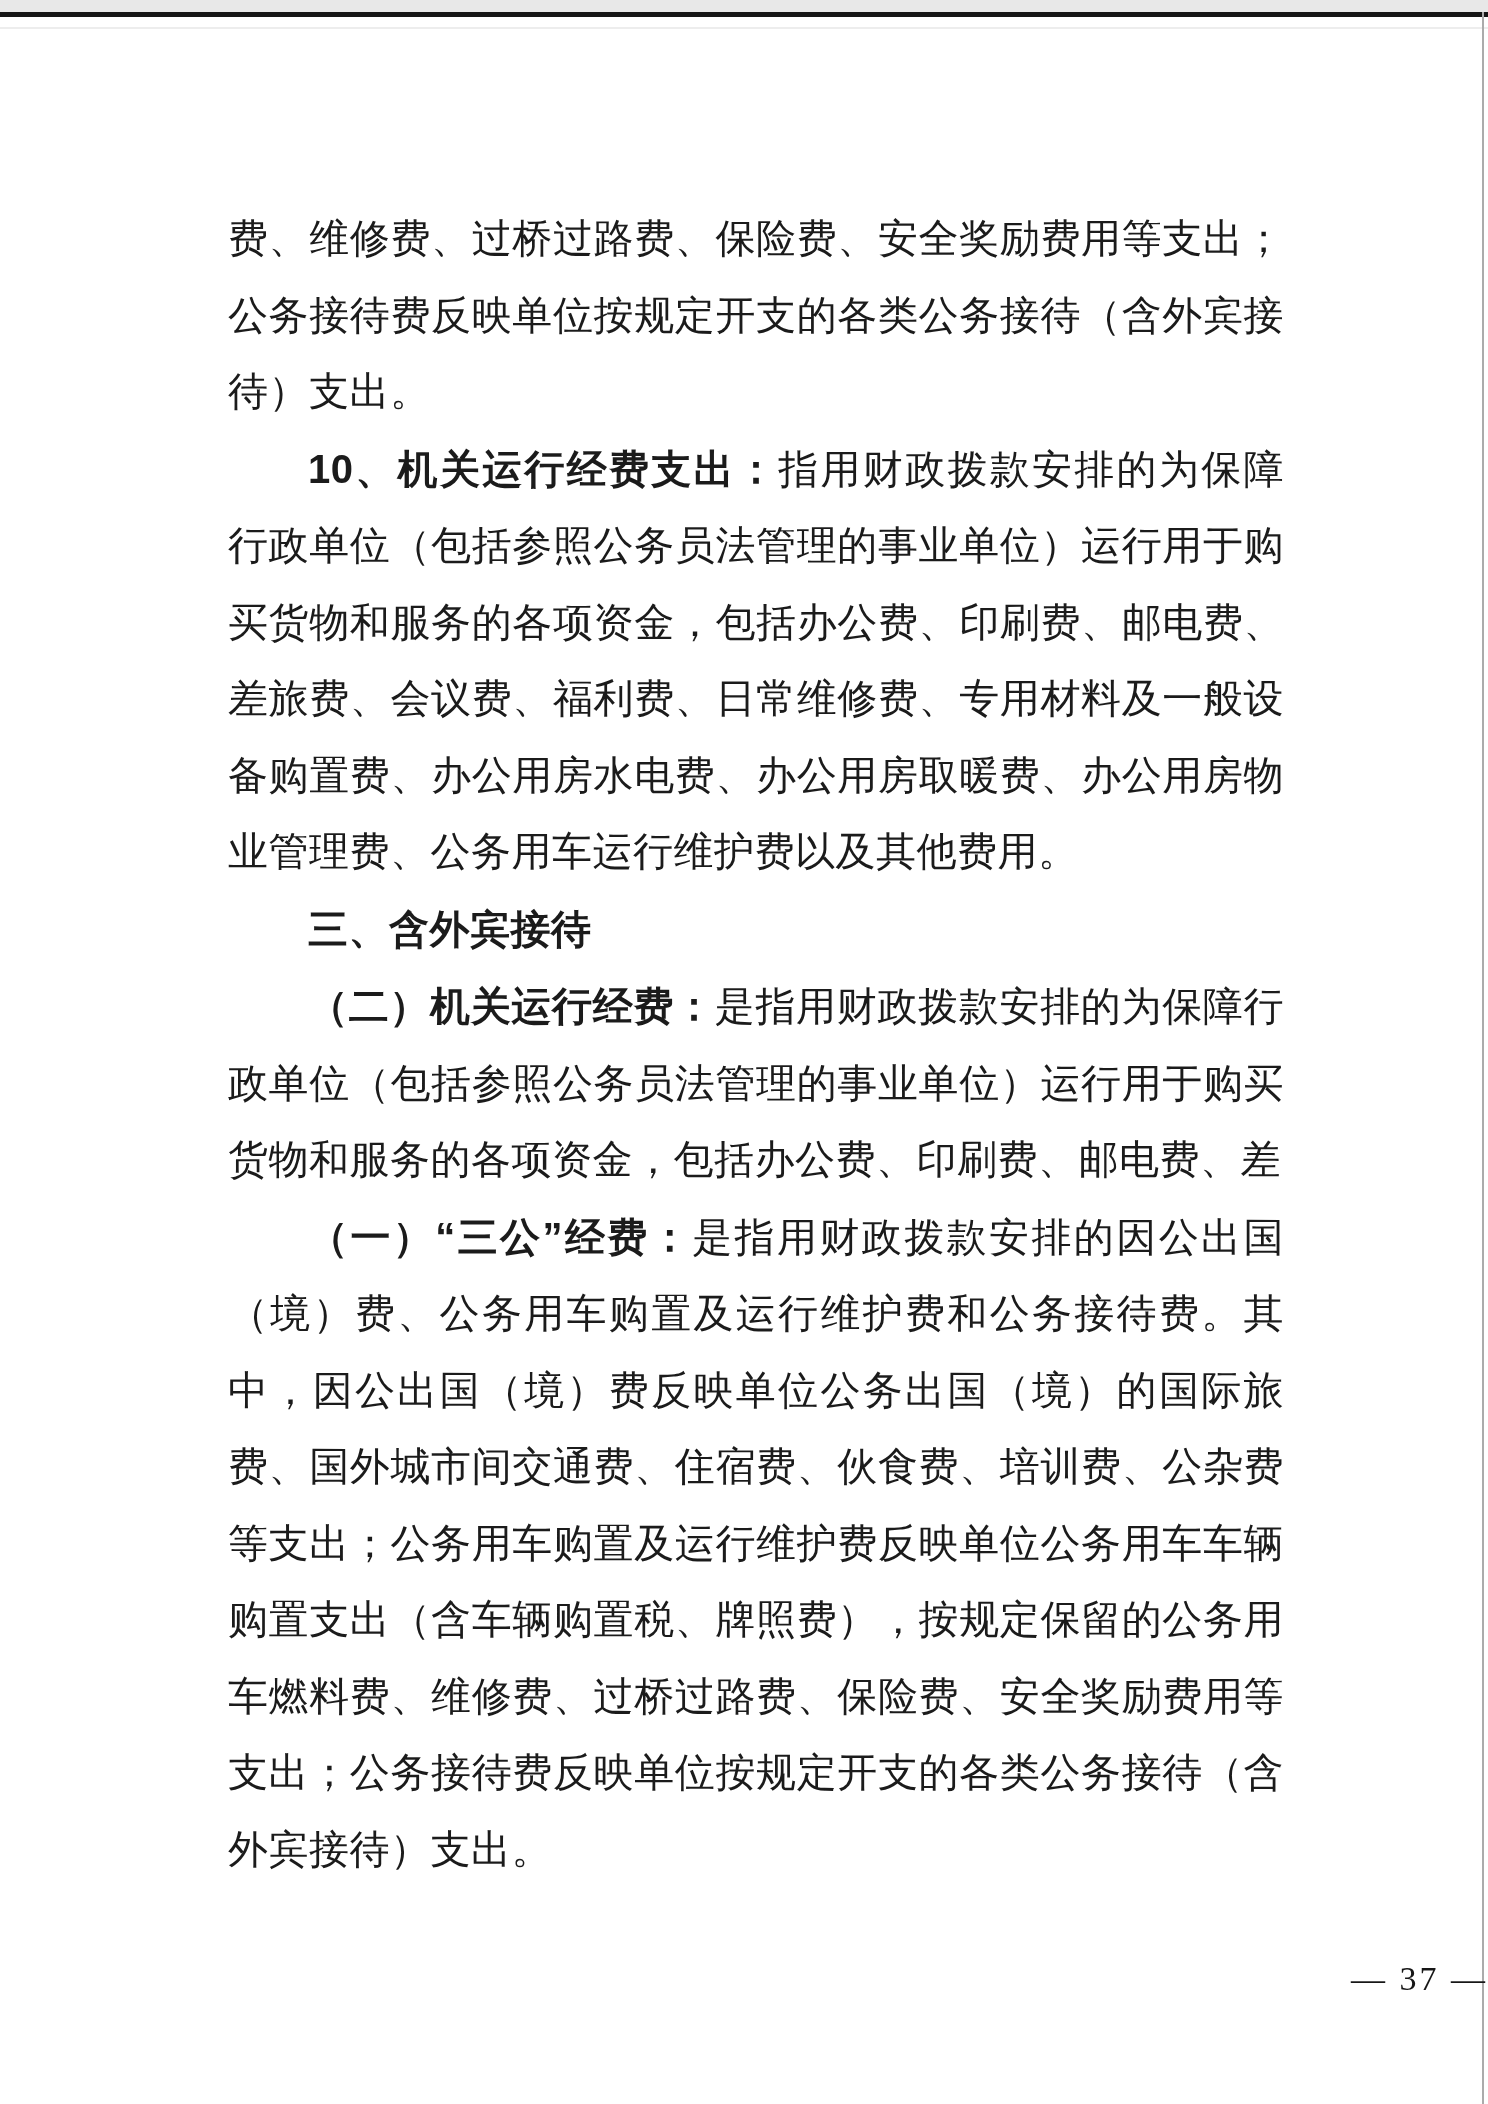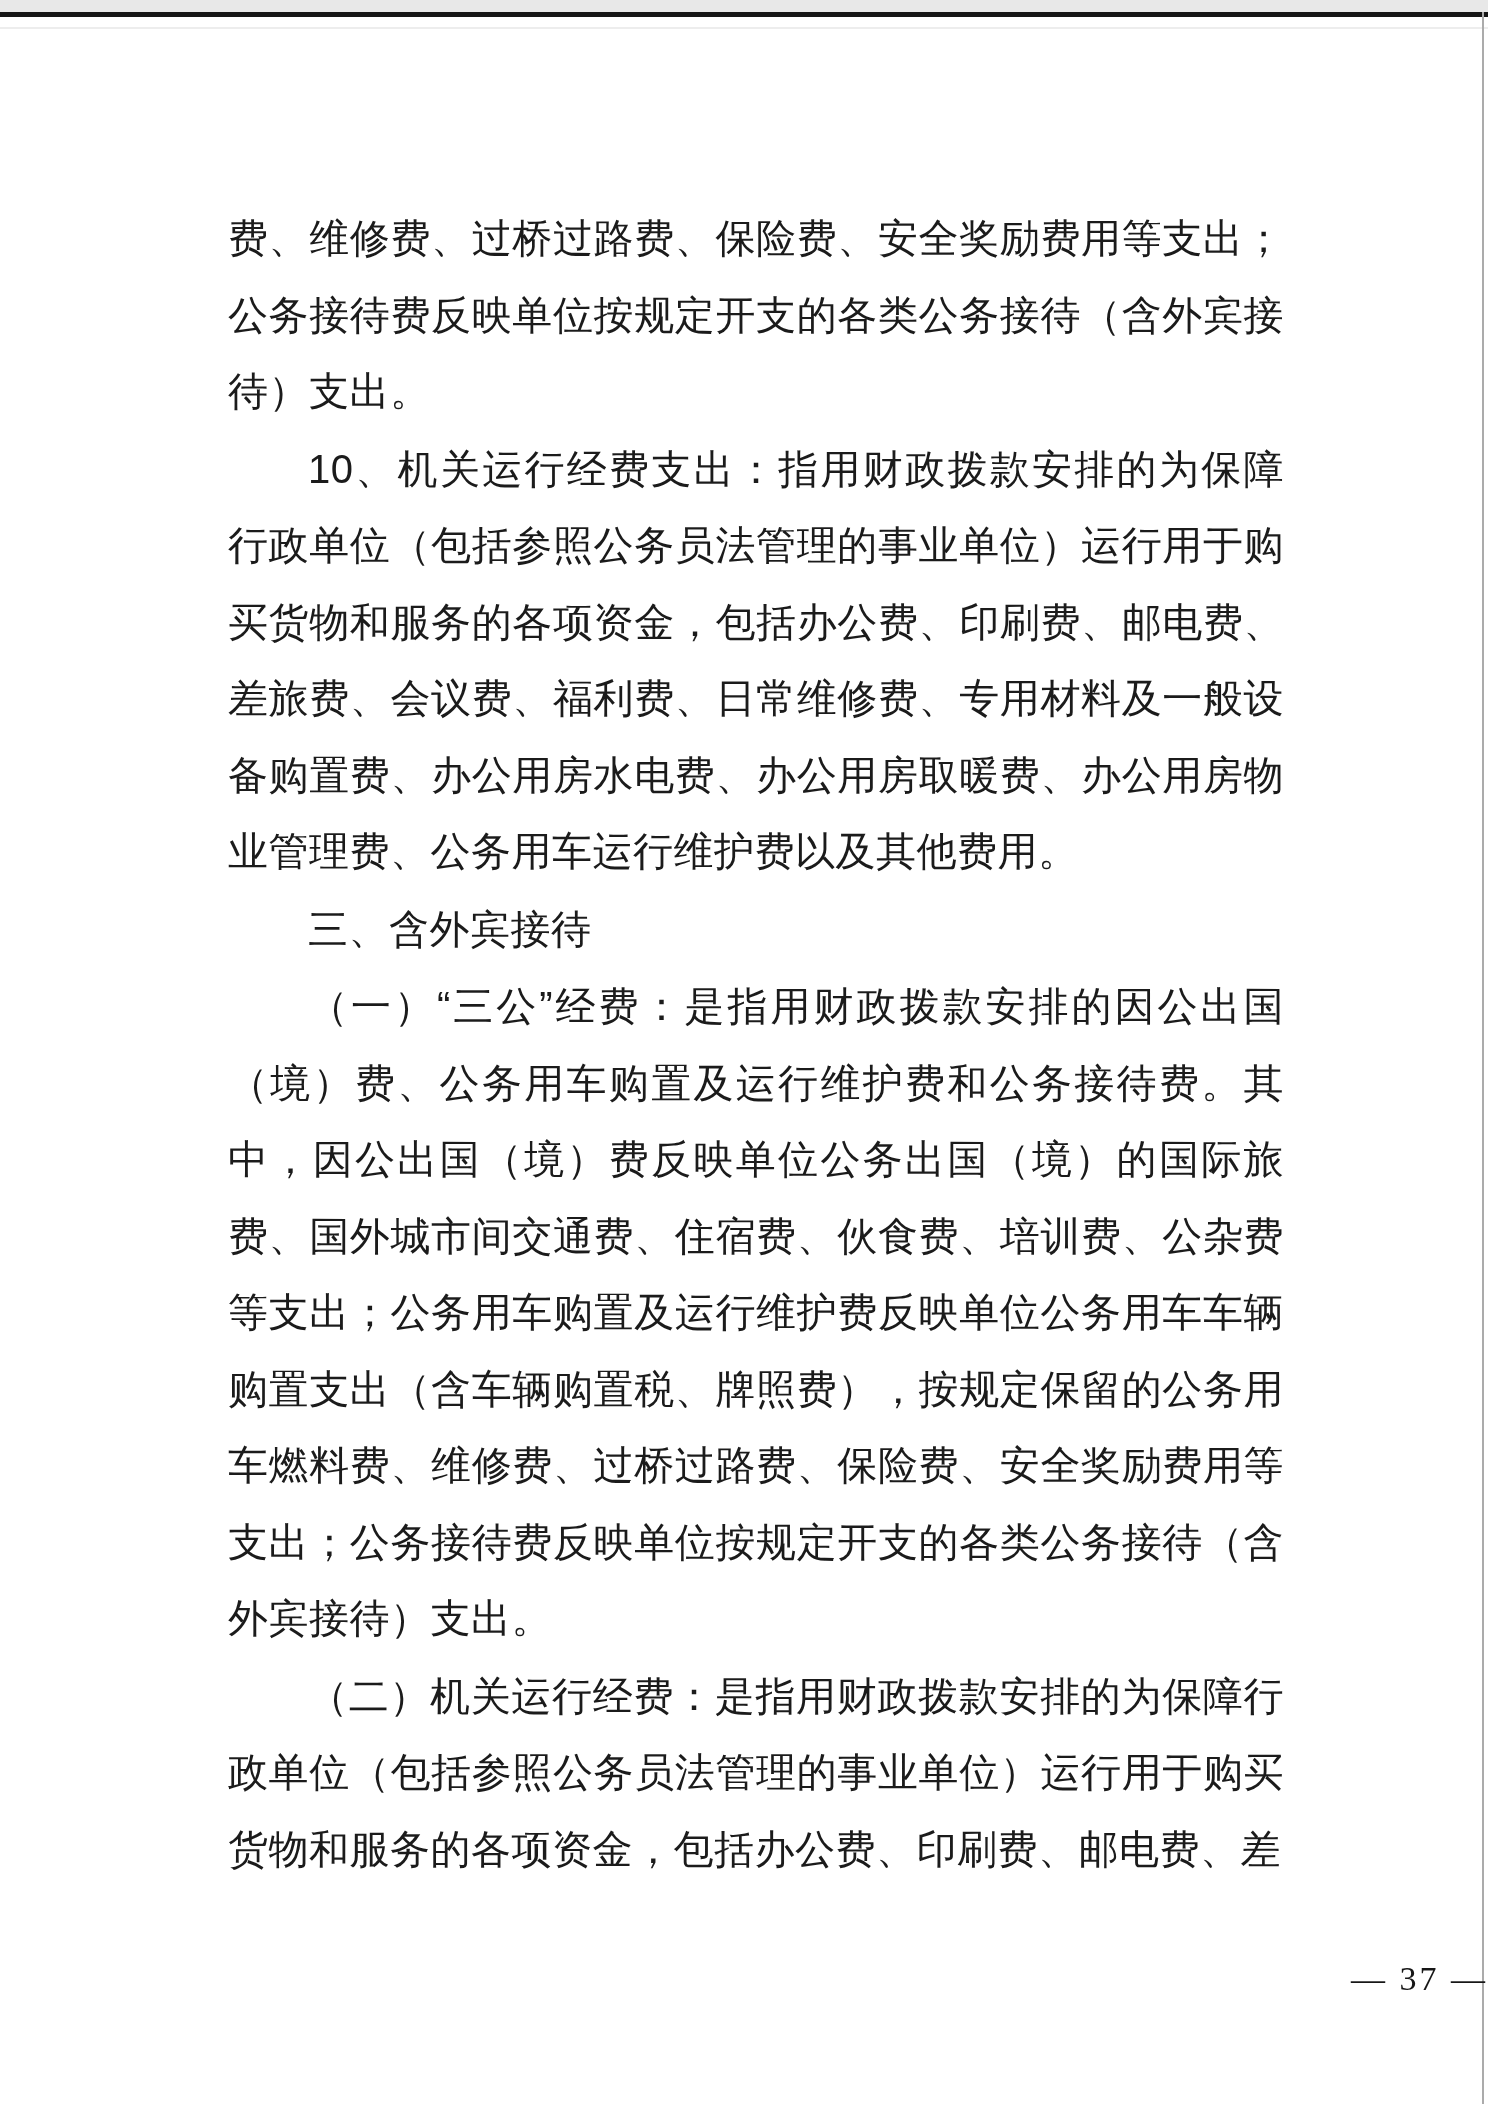--- a/index.html
+++ b/index.html
@@ -48,21 +48,21 @@
   }
   p.para {
     margin: 0;
     padding: 0;
   }
   p.para.indent {
     text-indent: 2em;
   }
   .lead {
     font-family: "Liberation Sans", "DejaVu Sans", sans-serif;
-    font-weight: normal;
+    font-weight: bold;
   }
   .footer {
     position: absolute;
     top: 1948px;
     left: 0;
     width: 100%;
     text-align: right;
     font-size: 34px;
     letter-spacing: 3px;
     color: #161616;
@@ -73,20 +73,20 @@
 
 <div class="page">
   <div class="top-bar"></div>
   <div class="top-hairline"></div>
   <div class="right-edge-line"></div>
 
   <main class="body-text" id="paragraphs">
       <p class="para"><span class="body-run">费、维修费、过桥过路费、保险费、安全奖励费用等支出；公务接待费反映单位按规定开支的各类公务接待（含外宾接待）支出。</span></p>
       <p class="para indent"><span class="lead">10、机关运行经费支出：</span><span class="body-run">指用财政拨款安排的为保障行政单位（包括参照公务员法管理的事业单位）运行用于购买货物和服务的各项资金，包括办公费、印刷费、邮电费、差旅费、会议费、福利费、日常维修费、专用材料及一般设备购置费、办公用房水电费、办公用房取暖费、办公用房物业管理费、公务用车运行维护费以及其他费用。</span></p>
       <p class="para indent"><span class="lead">三、含外宾接待</span></p>
+      <p class="para indent"><span class="lead">（二）机关运行经费：</span><span class="body-run">是指用财政拨款安排的为保障行政单位（包括参照公务员法管理的事业单位）运行用于购买货物和服务的各项资金，包括办公费、印刷费、邮电费、差</span></p>
       <p class="para indent"><span class="lead">（一）“三公”经费：</span><span class="body-run">是指用财政拨款安排的因公出国（境）费、公务用车购置及运行维护费和公务接待费。其中，因公出国（境）费反映单位公务出国（境）的国际旅费、国外城市间交通费、住宿费、伙食费、培训费、公杂费等支出；公务用车购置及运行维护费反映单位公务用车车辆购置支出（含车辆购置税、牌照费），按规定保留的公务用车燃料费、维修费、过桥过路费、保险费、安全奖励费用等支出；公务接待费反映单位按规定开支的各类公务接待（含外宾接待）支出。</span></p>
-      <p class="para indent"><span class="lead">（二）机关运行经费：</span><span class="body-run">是指用财政拨款安排的为保障行政单位（包括参照公务员法管理的事业单位）运行用于购买货物和服务的各项资金，包括办公费、印刷费、邮电费、差</span></p>
     </main>
 
   <footer class="footer">
     <span>— 37 —</span>
   </footer>
 </div>
 
 </body></html>

